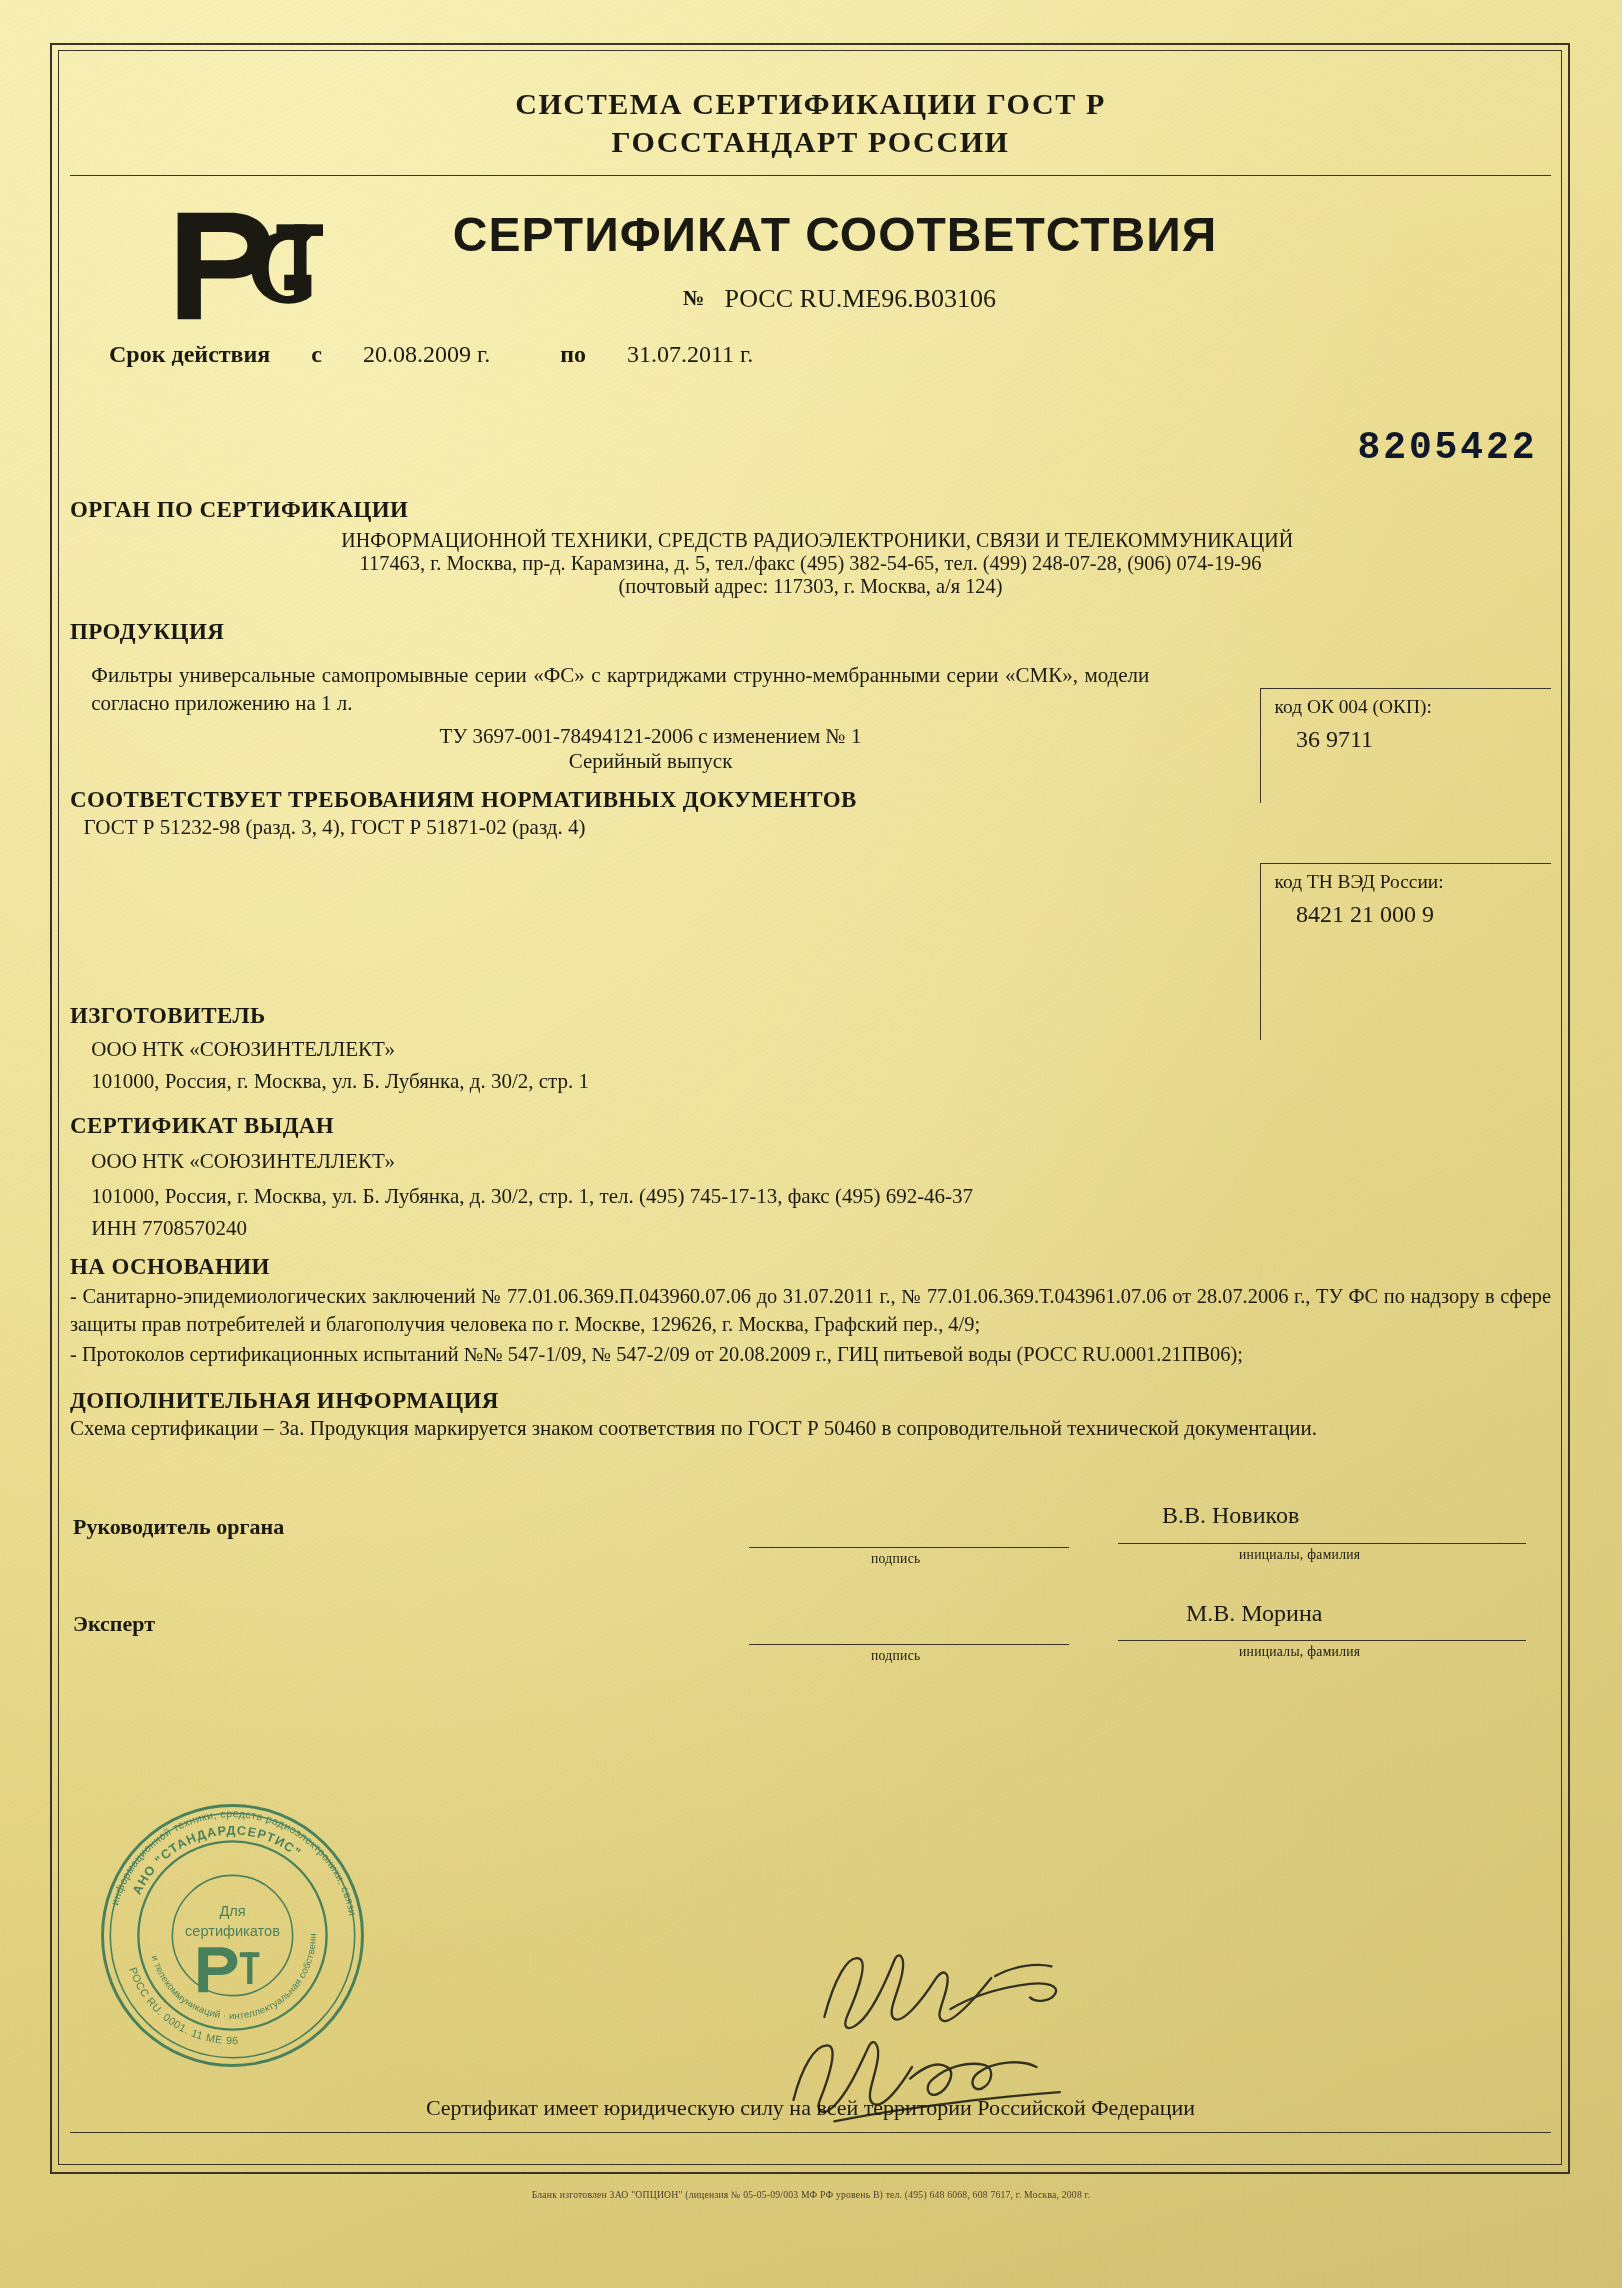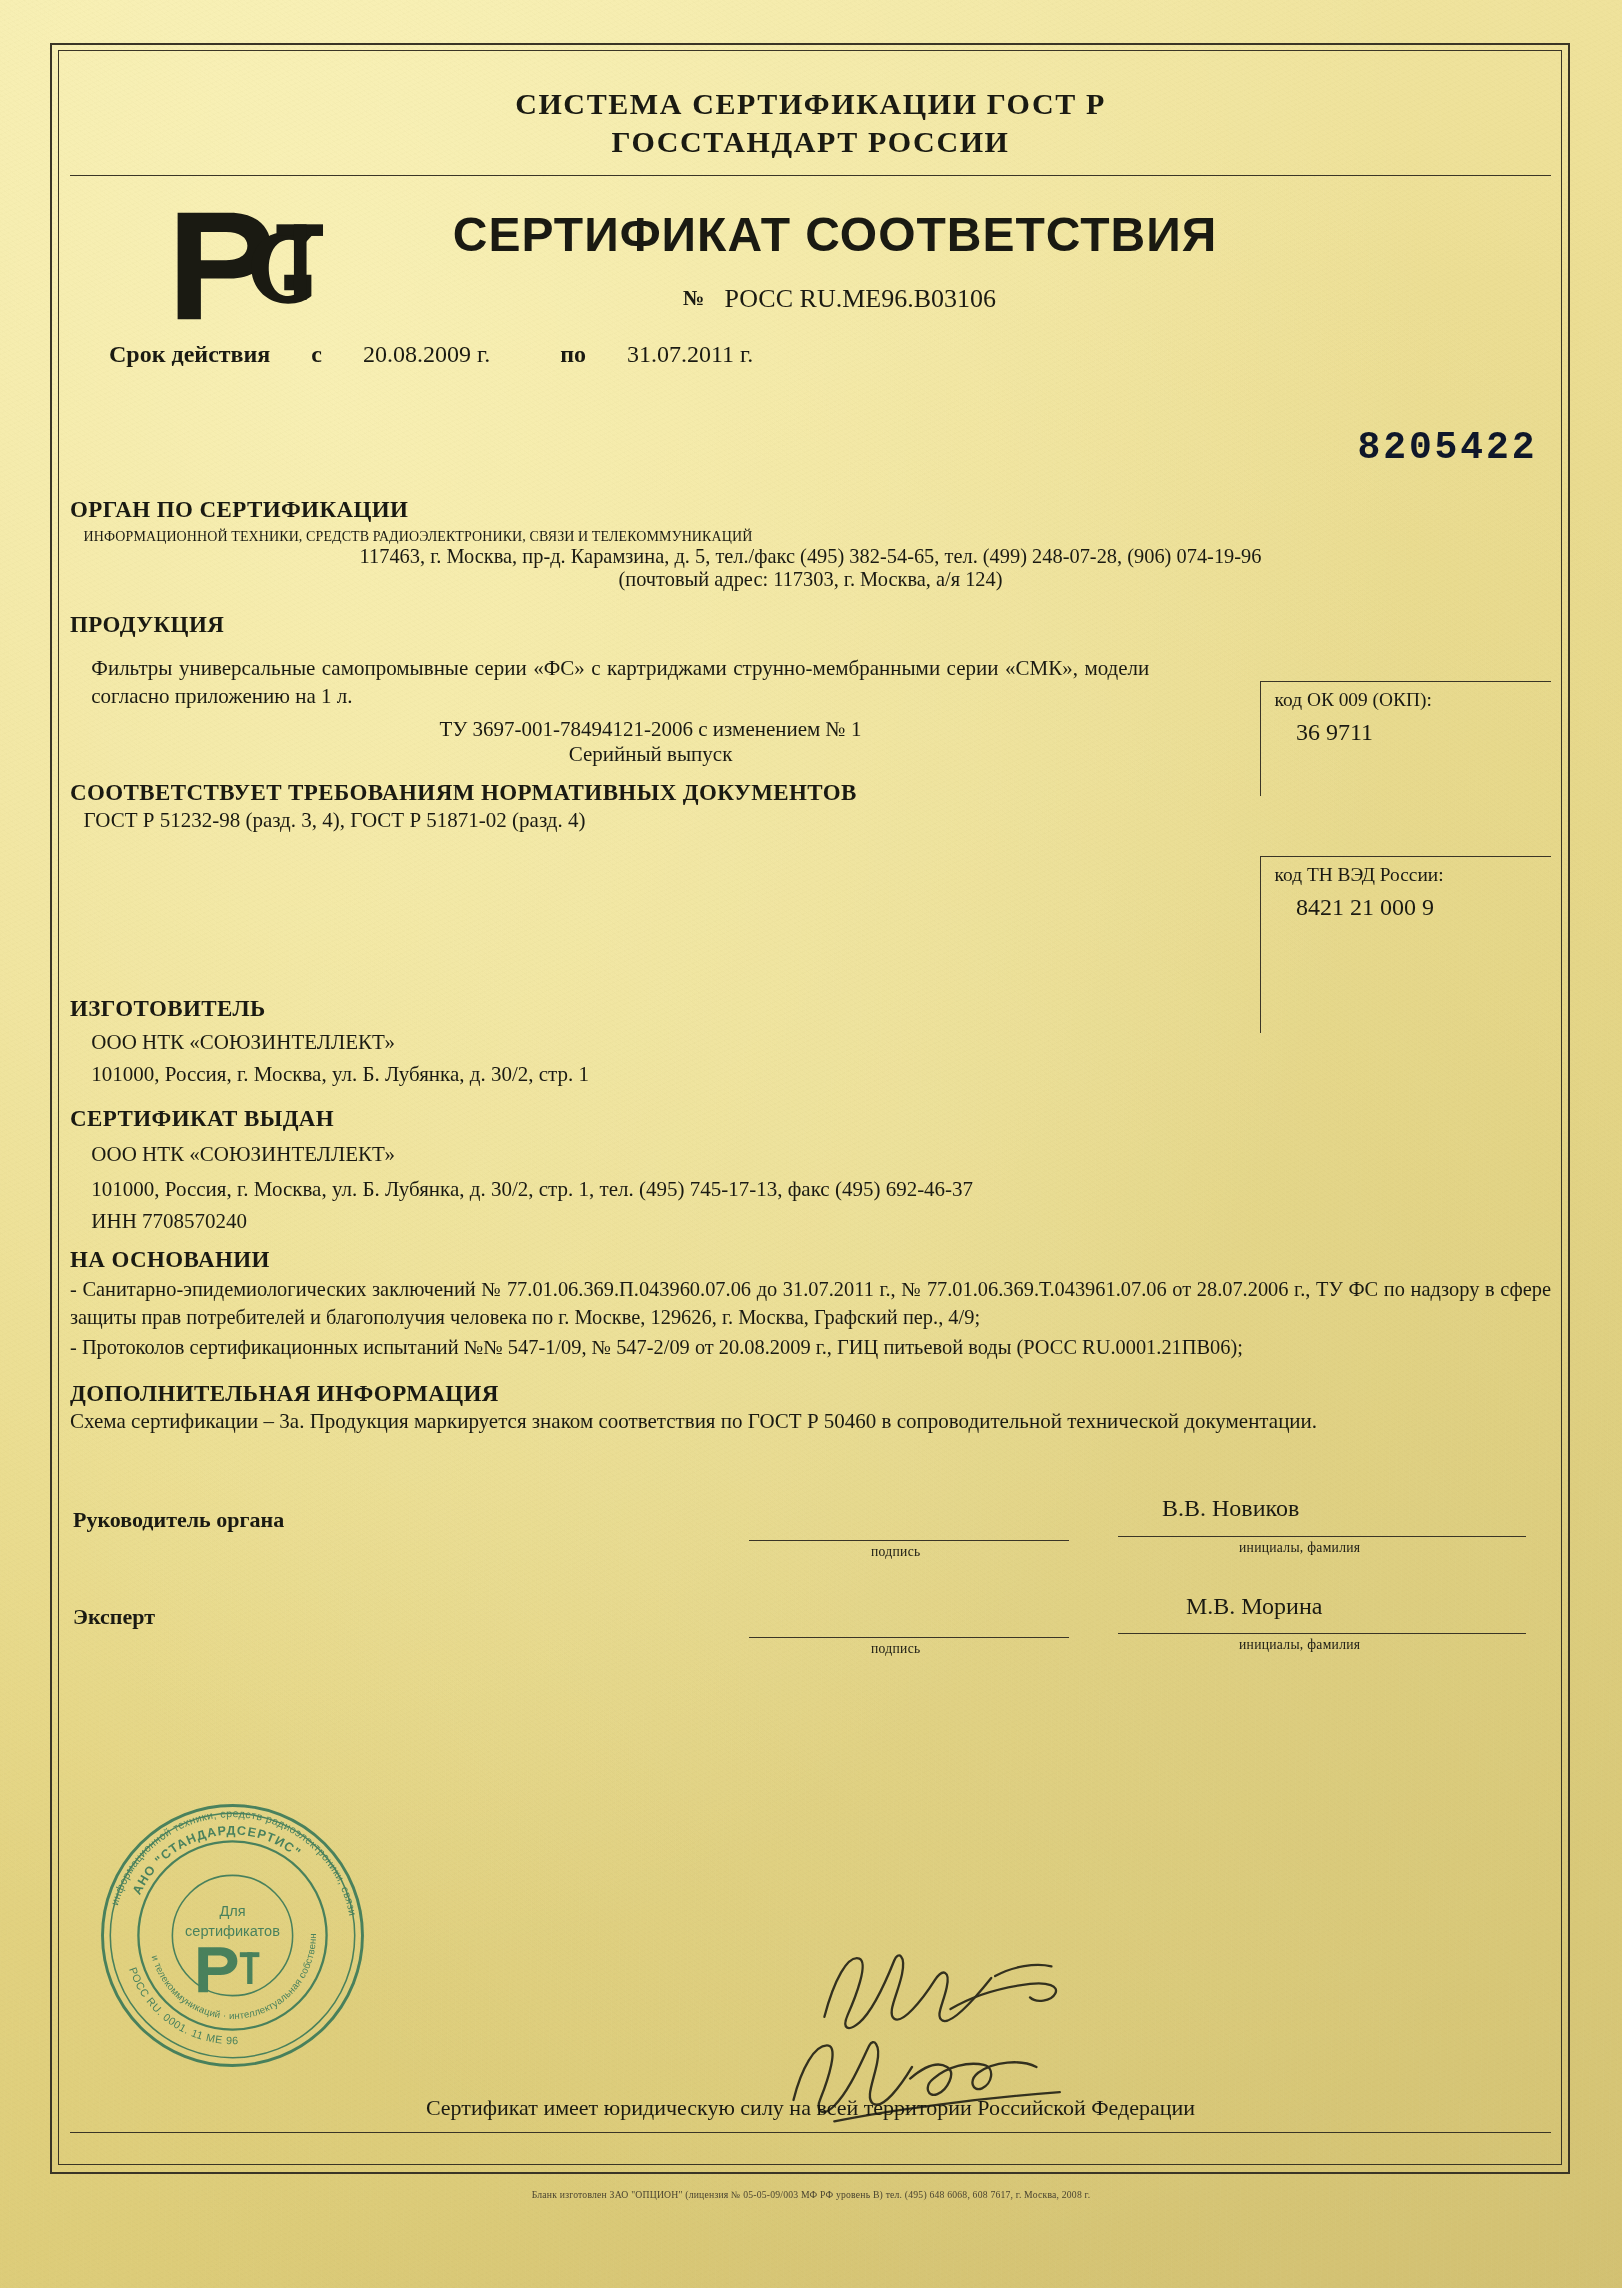--- a/index.html
+++ b/index.html
@@ -133,21 +133,21 @@
     margin-top: 9.7px;
   }
   .body-txt {
     font-size: 21px;
     line-height: 1.36;
   }
   .just { text-align: justify; }
   .pad-l { padding-left: 21.3px; }
 
   .org-block { margin-top: 5.8px; }
-  .org-block .l1 { font-size: 14px; letter-spacing: 0.1px; padding-left: 13.6px;}
+  .org-block .l1 { font-size: 20px; letter-spacing: 0.1px; padding-left: 13.6px; text-align: center;}
   .org-block .l2 { font-size: 20.4px; text-align: center; }
   .org-block .l3 { font-size: 20.4px; text-align: center; }
   .org-block .l4 { font-size: 20.4px; text-align: center; }
 
   
   .prod-wrap {
     position: relative;
     margin-top: 15.5px;
   }
   .prod-text { width: 1058px; }
@@ -312,21 +312,21 @@
     <div class="l4">(почтовый адрес: 117303, г. Москва, а/я 124)</div>
   </div>
 
   <div class="sec-head" style="margin-top:21.3px;">ПРОДУКЦИЯ</div>
   <div class="prod-wrap">
     <div class="body-txt just pad-l prod-text">Фильтры универсальные самопромывные серии «ФС» с картриджами струнно-мембранными серии «СМК», модели согласно приложению на 1 л.</div>
     <div class="tu-line">ТУ 3697-001-78494121-2006 с изменением № 1</div>
     <div class="ser-line">Серийный выпуск</div>
 
     <div class="side-box okp-box">
-      <div class="lbl">код ОК 009 (ОКП):</div>
+      <div class="lbl">код ОК 004 (ОКП):</div>
       <div class="val">36 9711</div>
     </div>
 
     <div class="sec-head norm-head">СООТВЕТСТВУЕТ ТРЕБОВАНИЯМ НОРМАТИВНЫХ ДОКУМЕНТОВ</div>
     <div class="body-txt norm-txt">ГОСТ Р 51232-98 (разд. 3, 4), ГОСТ Р 51871-02 (разд. 4)</div>
 
     <div class="side-box tnved-box">
       <div class="lbl">код ТН ВЭД России:</div>
       <div class="val">8421 21 000 9</div>
     </div>

